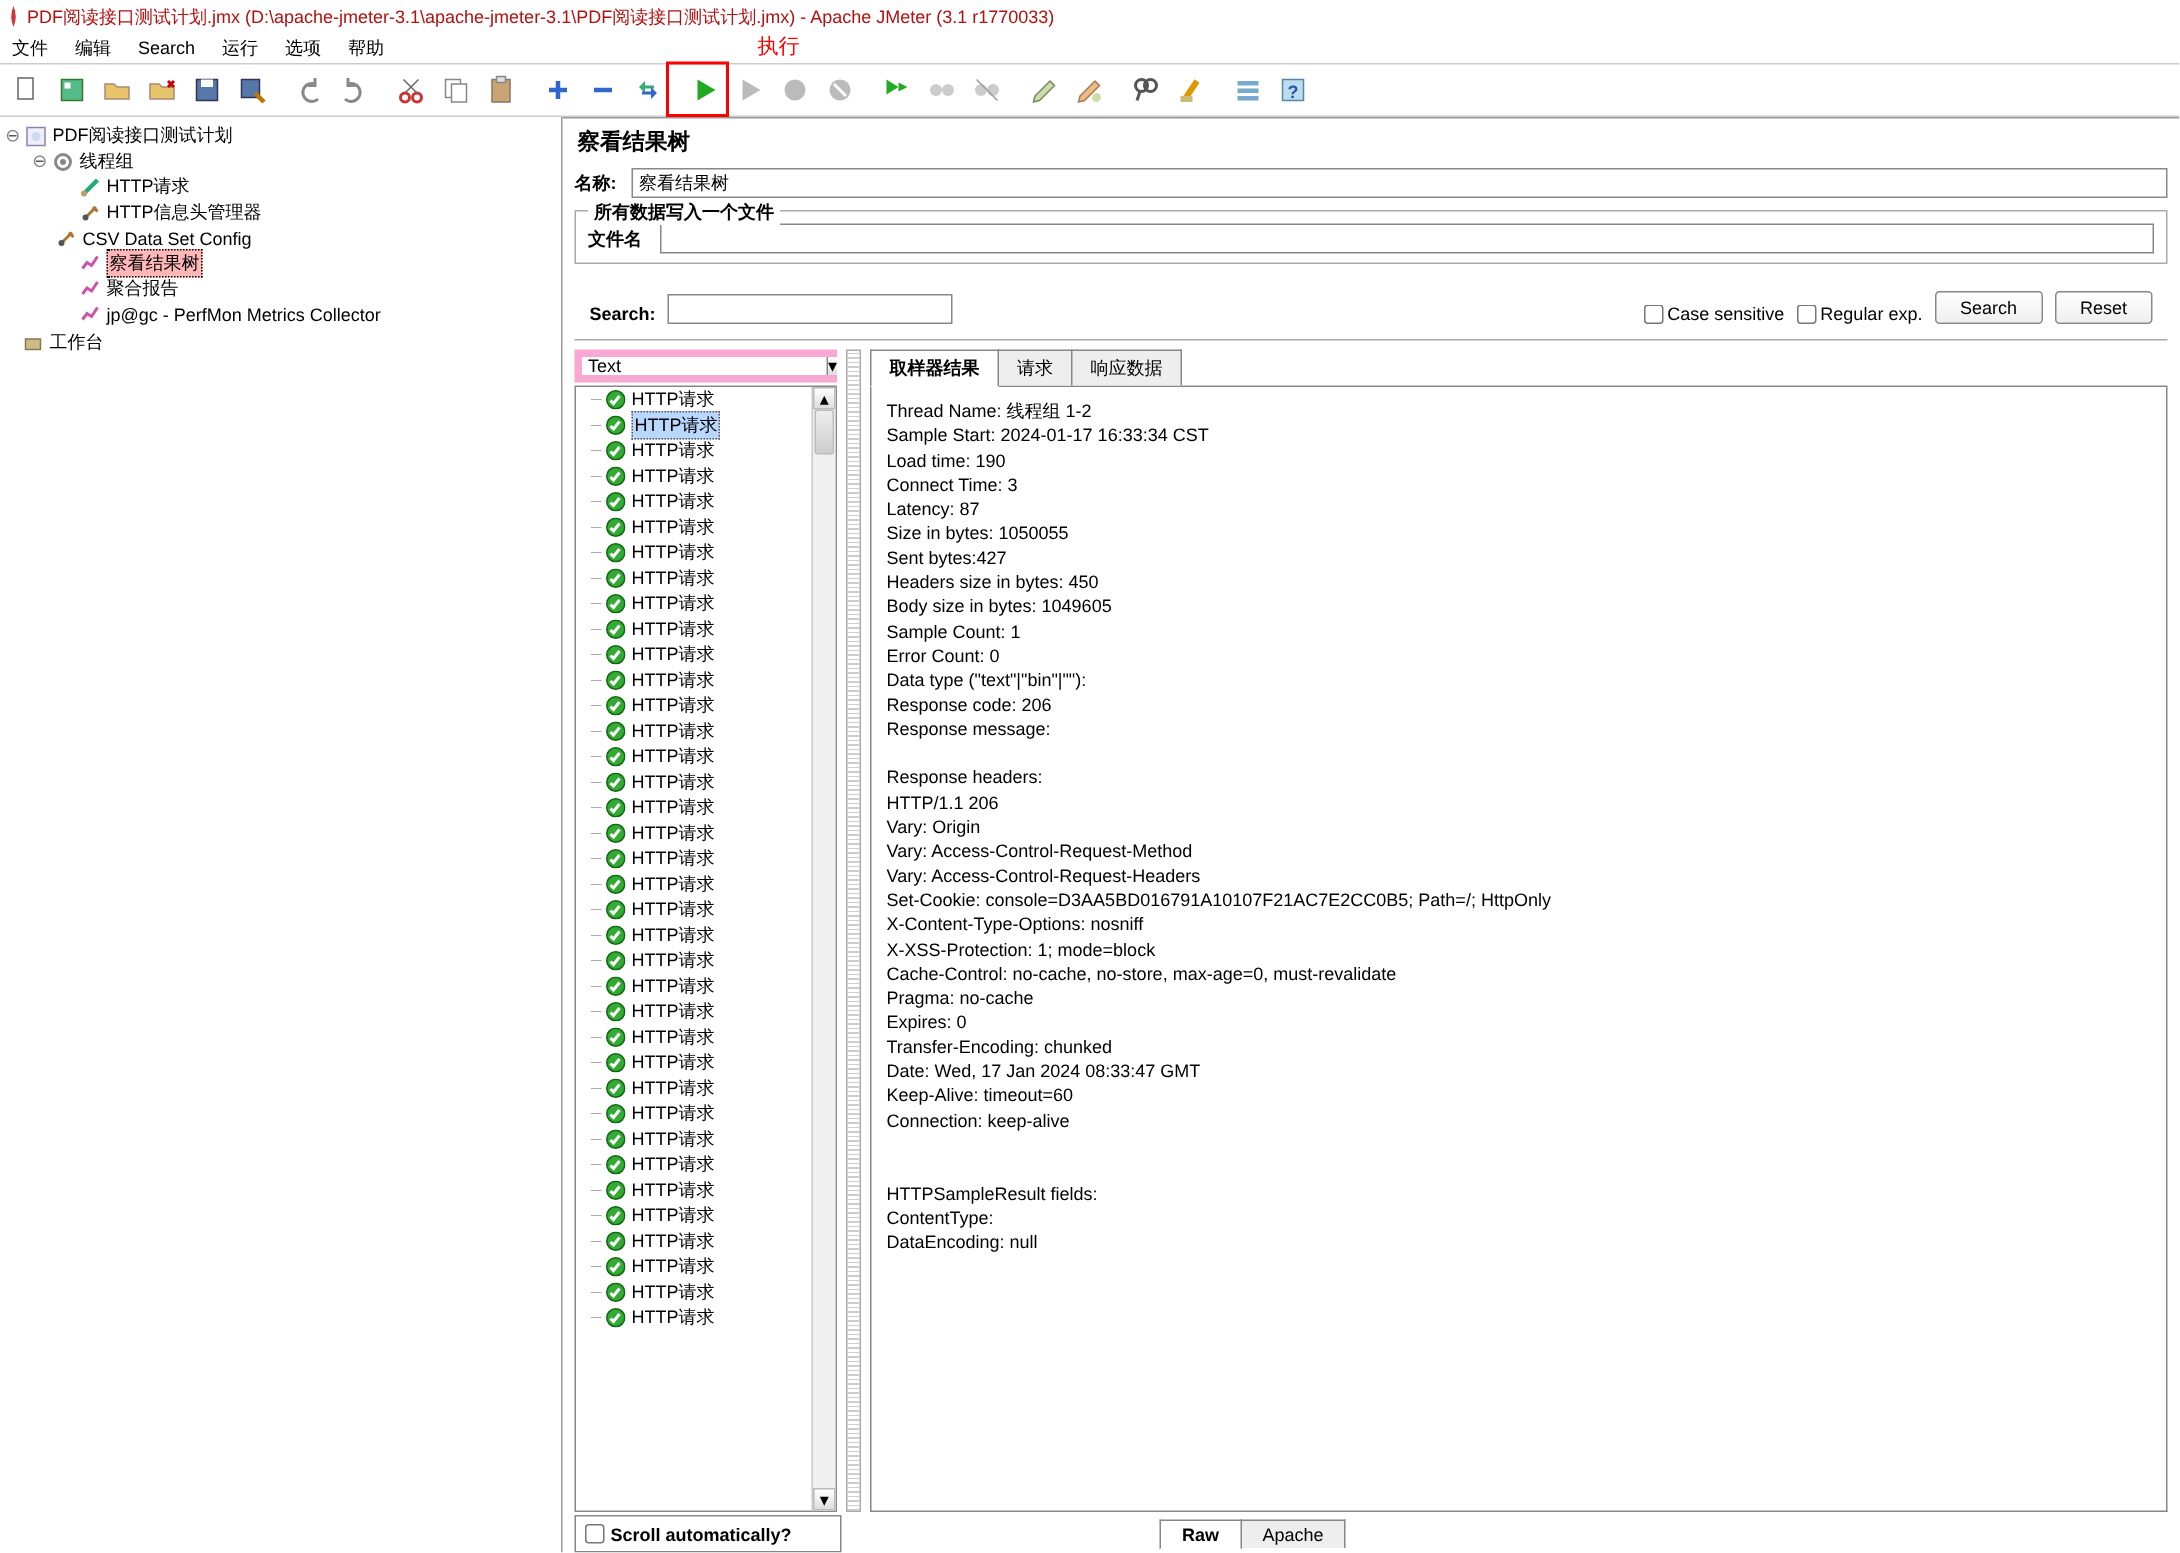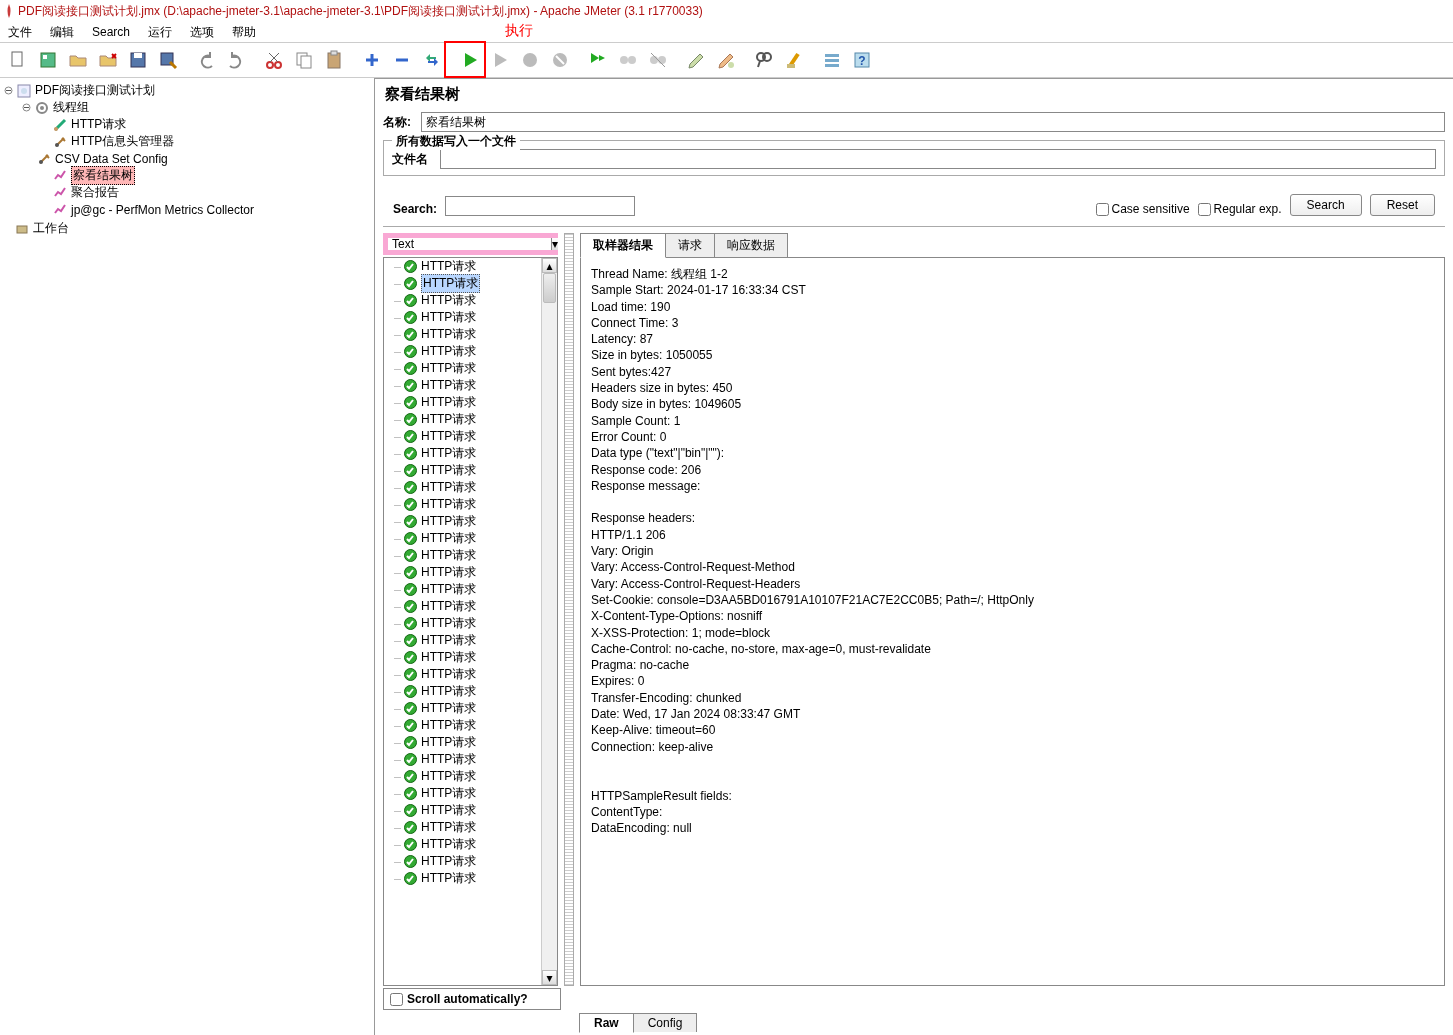--- a/index.html
+++ b/index.html
@@ -48,21 +48,21 @@
 .samples-scroll .thumb{position:absolute;top:15px;left:1px;right:1px;height:30px;background:linear-gradient(#eee,#ccc);border:1px solid #bbb;border-radius:2px;}
 .center-gutter{width:10px;background:repeating-linear-gradient(0deg,#ccc,#ccc 1px,#fff 1px,#fff 3px);border:1px solid #aaa;}
 .detail-col{flex:1;display:flex;flex-direction:column;min-height:0;}
 .tabs{display:flex;border-bottom:1px solid #888;}
 .tab{border:1px solid #888;border-bottom:none;padding:3px 12px;background:#eee;margin-right:-1px;position:relative;}
 .tab.active{background:#fff;font-weight:bold;z-index:1;border-bottom:1px solid #fff;margin-bottom:-1px;}
 .detail-body{flex:1;border:1px solid #888;border-top:none;padding:8px 10px;font-size:12px;line-height:16.3px;color:#000;overflow:hidden;}
 .raw-parsed{display:flex;padding:3px 0;margin-left:204px;}
 .raw-parsed .tab{padding:2px 14px;}
 .auto-scroll{display:flex;align-items:center;gap:4px;font-weight:bold;border:1px solid #888;padding:3px 6px;margin:0px 8px 0 8px;width:178px;}
-.footer-row{display:flex;align-items:stretch;margin-top:2px;flex-direction:column;}
+.footer-row{display:flex;align-items:stretch;margin-top:2px;}
 </style>
 </head>
 <body>
 
 <div class="title-bar">
   <svg class="feather" viewBox="0 0 10 14">
       <path d="M5 0 Q2 7 5 14 Q8 7 5 0" fill="#c93a3a"></path>
     </svg>
   <span>PDF阅读接口测试计划.jmx (D:\apache-jmeter-3.1\apache-jmeter-3.1\PDF阅读接口测试计划.jmx) - Apache JMeter (3.1 r1770033)</span>
 </div>
@@ -693,17 +693,17 @@
       </div>
     </div>
 
     <div class="footer-row">
       <label class="auto-scroll">
           <input type="checkbox" style="">
           <span>Scroll automatically?</span>
         </label>
       <div class="raw-parsed">
         <div class="tab active">Raw</div>
-        <div class="tab">Config</div>
+        <div class="tab">Apache</div>
       </div>
     </div>
   </div>
 </div>
 
 </body></html>

